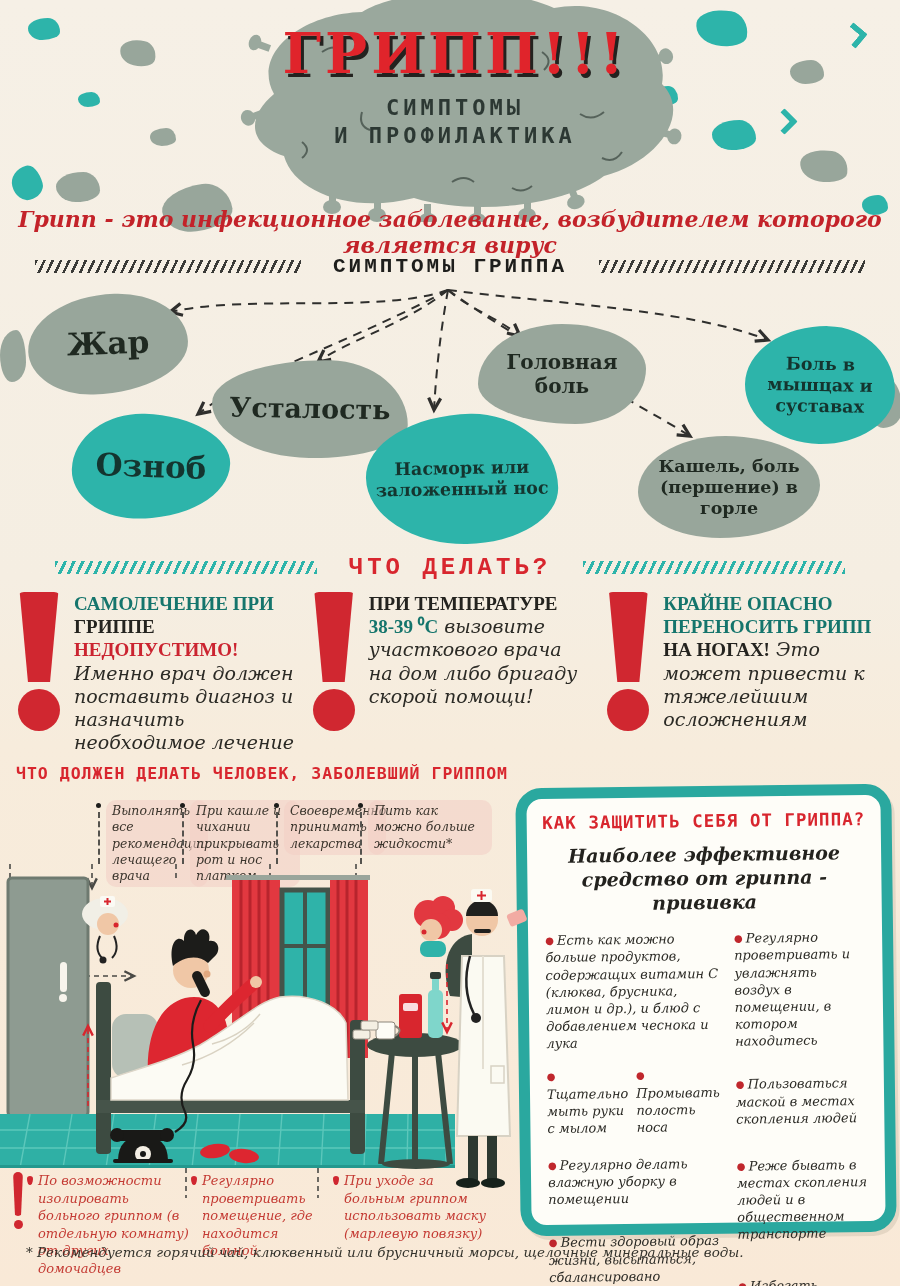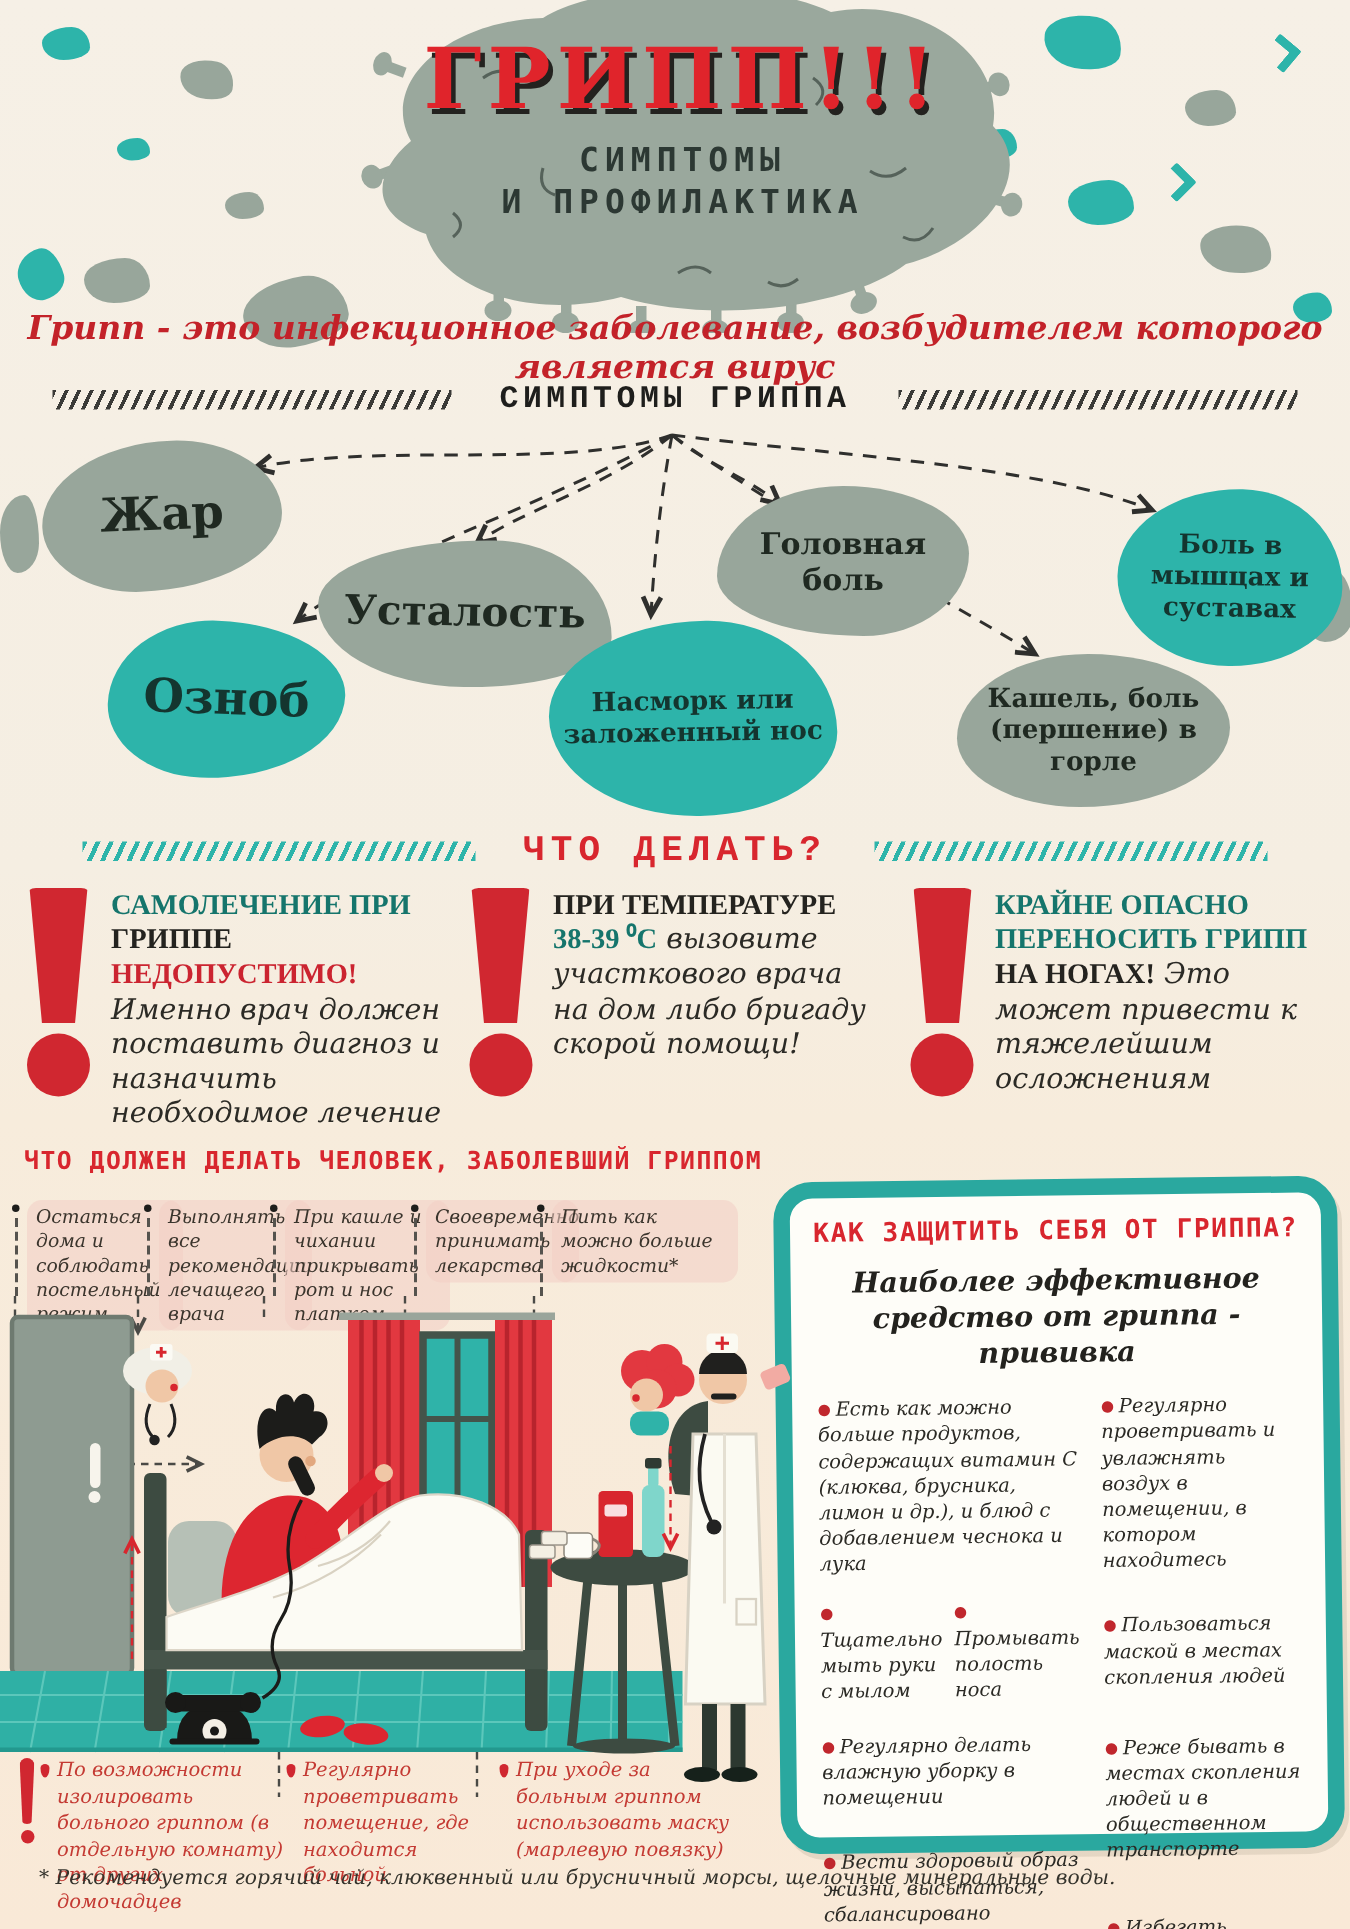--- a/index.html
+++ b/index.html
@@ -267,21 +267,20 @@
         <span class="h teal">КРАЙНЕ ОПАСНО ПЕРЕНОСИТЬ ГРИПП</span>
         <span class="h dark">НА НОГАХ!</span>
         <span class="cbody">Это может привести к тяжелейшим осложнениям</span>
       </div>
     </div>
   </div>
 
   <div class="lower">
     <div class="care-title">ЧТО ДОЛЖЕН ДЕЛАТЬ ЧЕЛОВЕК, ЗАБОЛЕВШИЙ ГРИППОМ</div>
 
-    <div class="tlabel tl1">Остаться дома и соблюдать постельный режим</div>
     <div class="tlabel tl2">Выполнять все рекомендации лечащего врача</div>
     <div class="tlabel tl3">При кашле и чихании прикрывать рот и нос платком</div>
     <div class="tlabel tl4">Своевременно принимать лекарства</div>
     <div class="tlabel tl5">Пить как можно больше жидкости*</div>
 
     <svg class="scene" width="515" height="335" viewBox="0 0 515 335">
       <defs>
         <marker id="ad" markerWidth="10" markerHeight="10" refX="7" refY="4" orient="auto">
           <path d="M1,1 L7,4 L1,7" stroke="#4a4a46" fill="none" stroke-width="1.5"></path>
         </marker>

